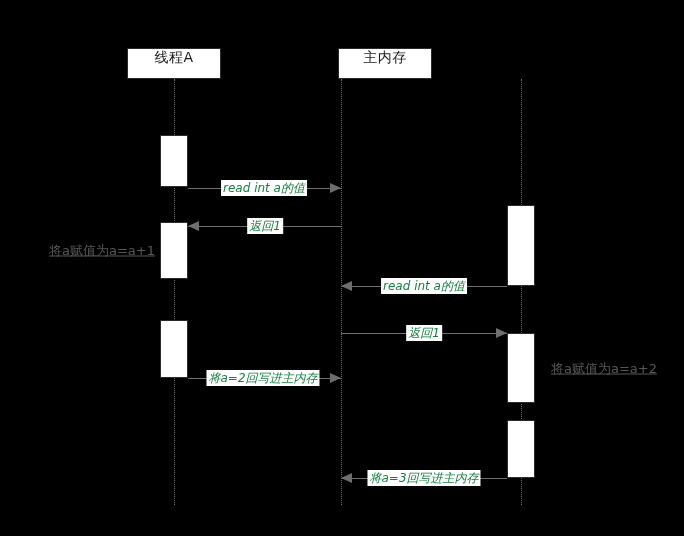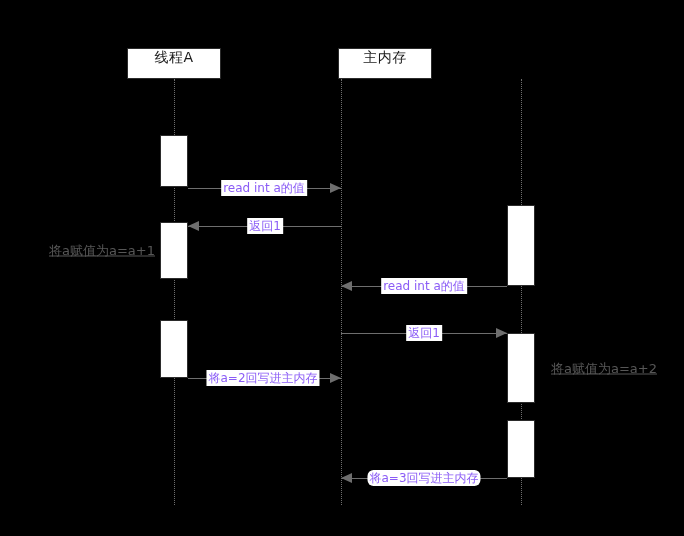--- a/index.html
+++ b/index.html
@@ -59,26 +59,27 @@
   .arrow-head.right {
     border-left: 11px solid #6e6e6e;
   }
   .arrow-head.left {
     border-right: 11px solid #6e6e6e;
   }
   
   .msg-label {
     position: absolute;
     background: #ffffff;
-    color: #8b5cf6;
+    color: #15803d;
     font-size: 12px;
     line-height: 14px;
     padding: 1px 2px;
     white-space: nowrap;
     transform: translate(-50%, -50%);
+    font-style: italic;
   }
   
   .note {
     position: absolute;
     color: #575757;
     font-size: 13px;
     line-height: 15px;
     white-space: nowrap;
     transform: translateY(-50%);
     text-decoration: underline;
@@ -123,18 +124,18 @@
   <div class="msg-line" id="line-m4" style="left: 341px; top: 333px; width: 166px;"></div>
   <div class="arrow-head right" id="head-m4" style="top: 328px; left: 496px;"></div>
   <div class="msg-label" id="label-m4" style="left: 424px; top: 333px;">返回1</div>
 
   <div class="msg-line" id="line-m5" style="left: 188px; top: 378px; width: 153px;"></div>
   <div class="arrow-head right" id="head-m5" style="top: 373px; left: 330px;"></div>
   <div class="msg-label" id="label-m5" style="left: 263px; top: 378px;">将a=2回写进主内存</div>
 
   <div class="msg-line" id="line-m6" style="left: 341px; top: 478px; width: 166px;"></div>
   <div class="arrow-head left" id="head-m6" style="top: 473px; left: 341px;"></div>
-  <div class="msg-label" id="label-m6" style="left: 424px; top: 478px; border-radius: 6px;">将a=3回写进主内存</div>
+  <div class="msg-label" id="label-m6" style="left: 424px; top: 478px;">将a=3回写进主内存</div>
 
   <div class="note align-right" id="note-A" style="left: 155px; top: 250px;">将a赋值为a=a+1</div>
   <div class="note" id="note-B" style="left: 551px; top: 368px;">将a赋值为a=a+2</div>
 
 </div>
 
 </body></html>

